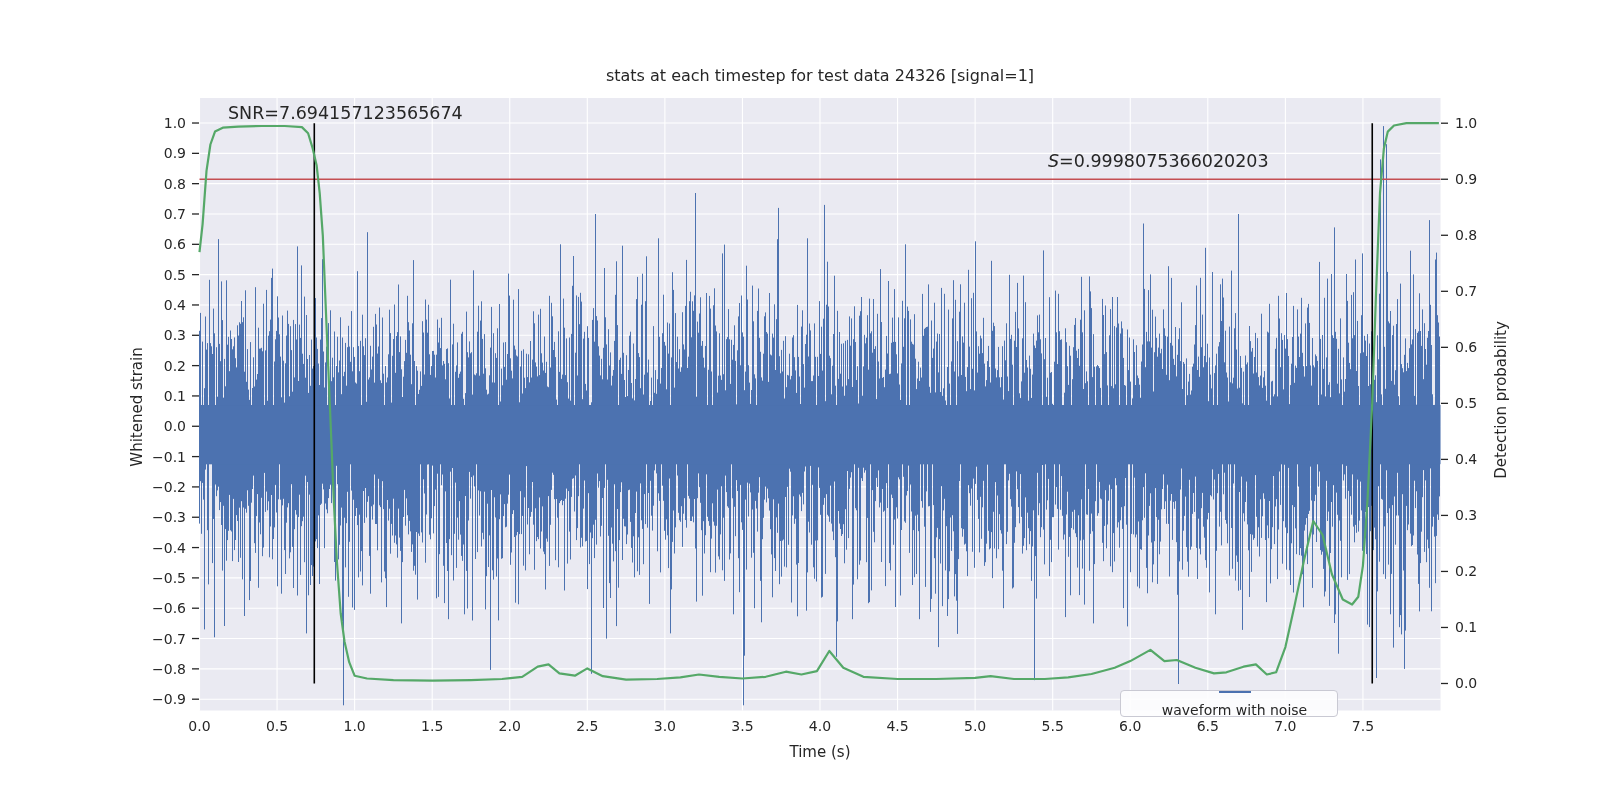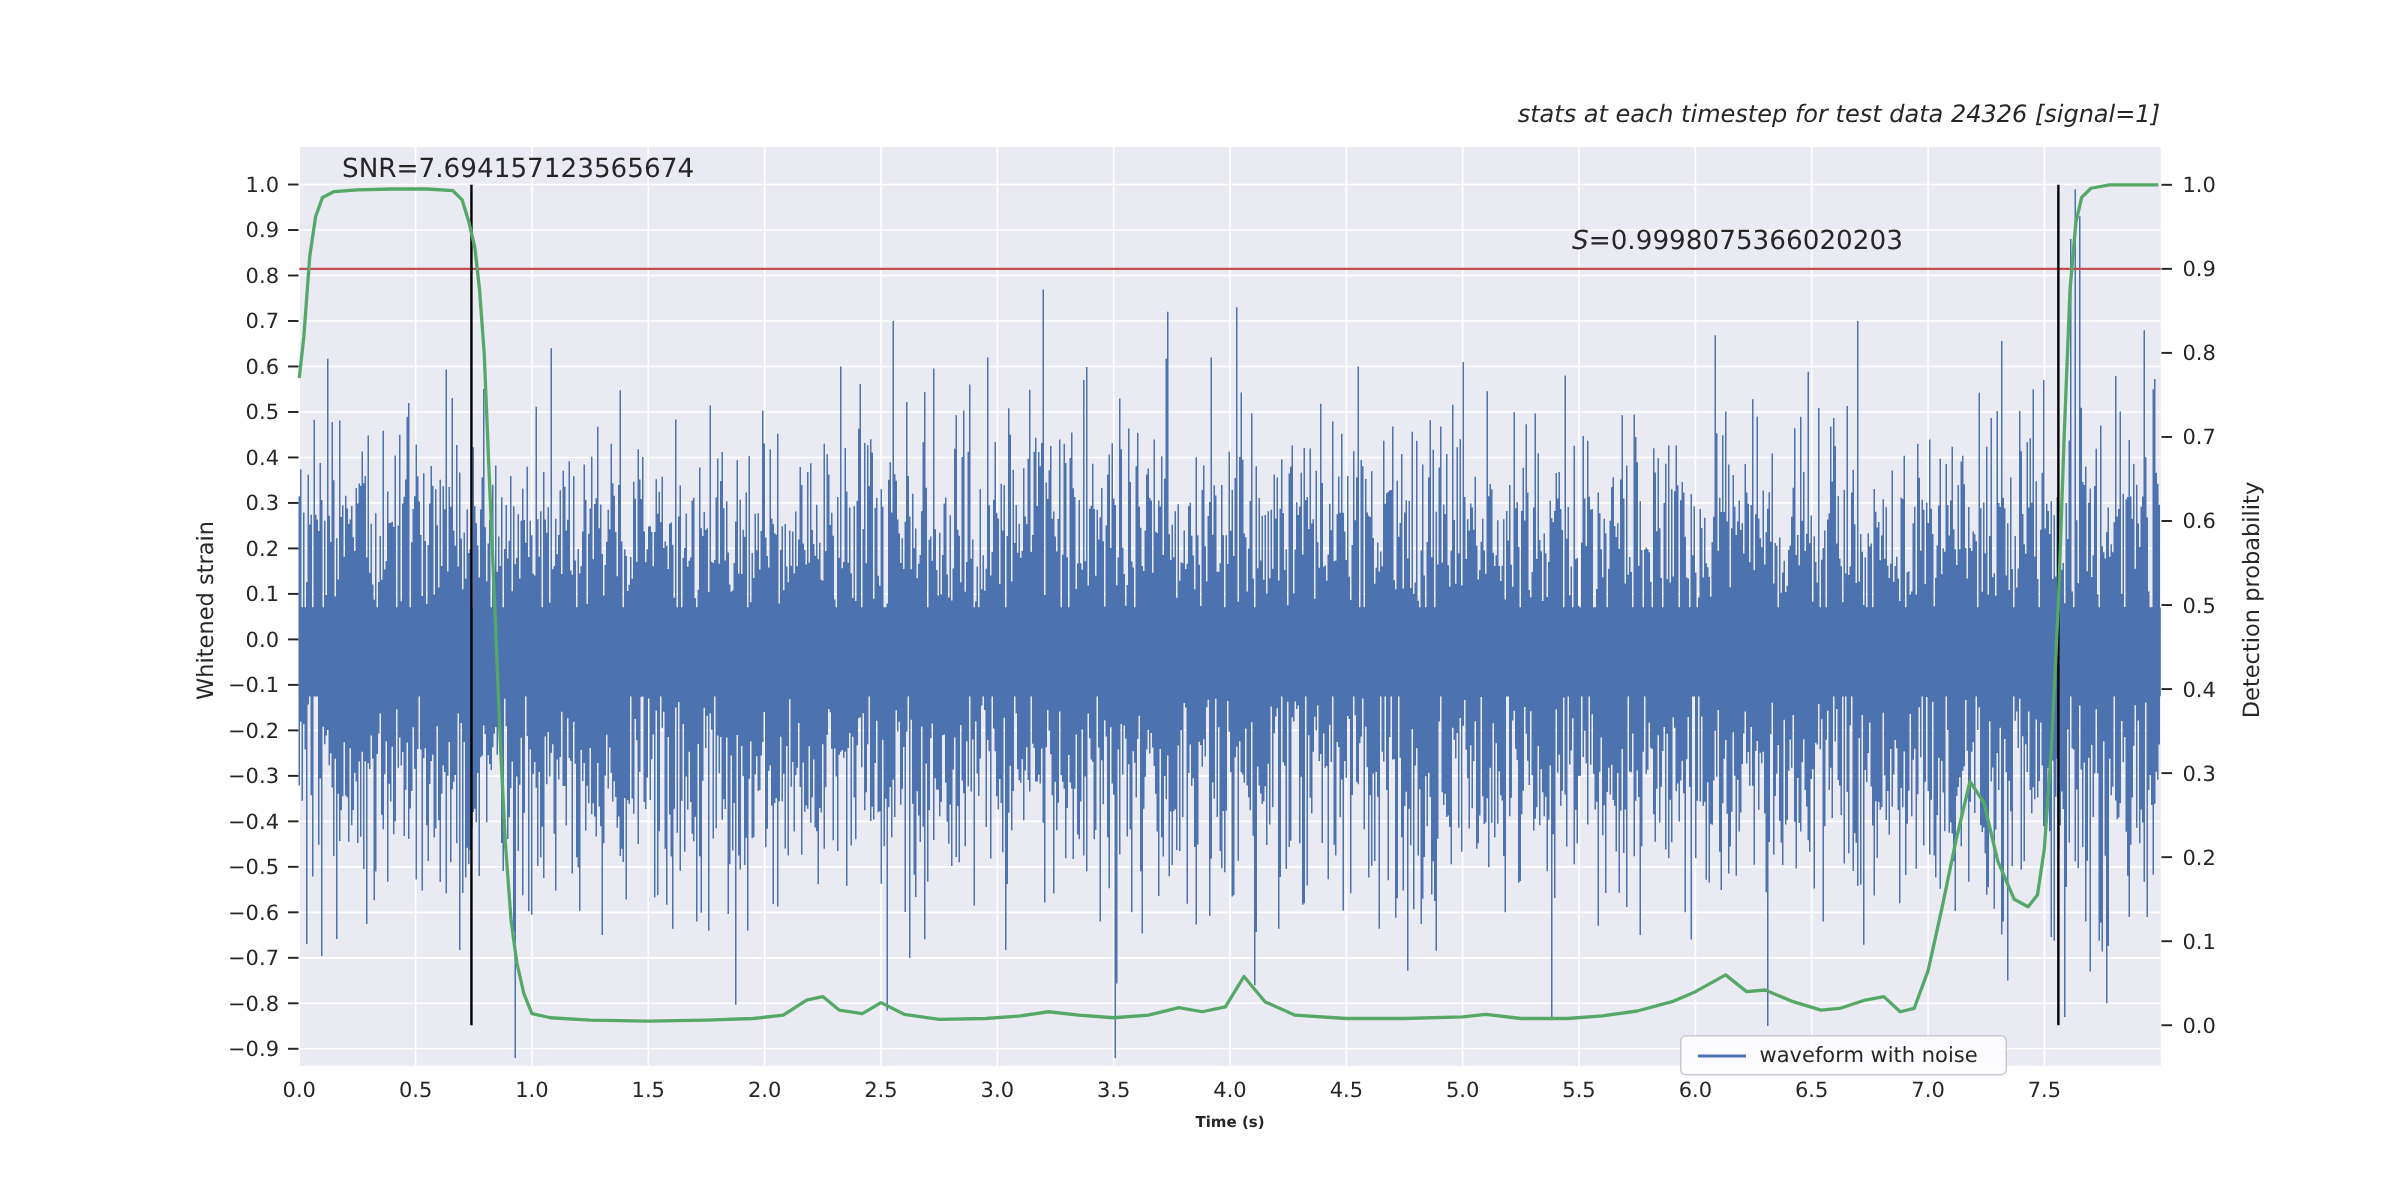--- a/index.html
+++ b/index.html
@@ -2,42 +2,42 @@
 <html><head>
 <meta charset="utf-8">
 <style>
   html,body{margin:0;padding:0;background:#ffffff;}
   .fig{
     position:relative;width:1600px;height:800px;background:#ffffff;overflow:hidden;
     font-family:"DejaVu Sans","Liberation Sans",sans-serif;color:#262626;
   }
   .fig svg{position:absolute;left:0;top:0;}
   .title{
-    position:absolute;left:200px;width:1240px;top:66px;text-align:right;
-    font-size:16px;color:#262626;font-style:italic;
+    position:absolute;left:200px;width:1240px;top:66px;text-align:center;
+    font-size:16px;color:#262626;
   }
   .ann{position:absolute;top:103px;font-size:17.5px;color:#262626;white-space:nowrap;}
   .ann .it{font-style:italic;}
   .ann sub{font-size:12px;font-style:italic;}
   .ann-snr{left:228px;}
   .ann-mc{left:590px;}
   .ann-s{left:1048px;margin-top:48px;}
   .xlabel{
     position:absolute;left:200px;width:1240px;top:743px;text-align:center;
-    font-size:10px;color:#262626;font-weight:bold;
+    font-size:15px;color:#262626;
   }
   .ylabel-left,.ylabel-right{
     position:absolute;white-space:nowrap;font-size:15px;color:#262626;
   }
   .ylabel-left{left:137px;top:407px;transform:translate(-50%,-50%) rotate(-90deg);}
   .ylabel-right{left:1501px;top:400px;transform:translate(-50%,-50%) rotate(-90deg);}
   .legend{
     position:absolute;left:1120px;top:690px;width:218px;height:27px;
     background:rgba(253,253,254,0.9);border:1px solid #c9c9d3;border-radius:4px;
-    display:flex;align-items:center;gap:9px;padding-left:11px;box-sizing:border-box;
+    display:flex;align-items:center;gap:9px;padding-left:11px;box-sizing:border-box;flex-direction:column;
   }
   .legend-line{display:inline-block;width:32px;height:0;border-top:2px solid #4c72b0;}
   .legend-label{font-size:14px;color:#262626;}
 </style>
 </head>
 <body>
 
 <div class="fig">
   <svg id="chart" width="1600" height="800">
       <rect x="199.5" y="98" width="1241" height="612.5" fill="#eaeaf2"></rect>

